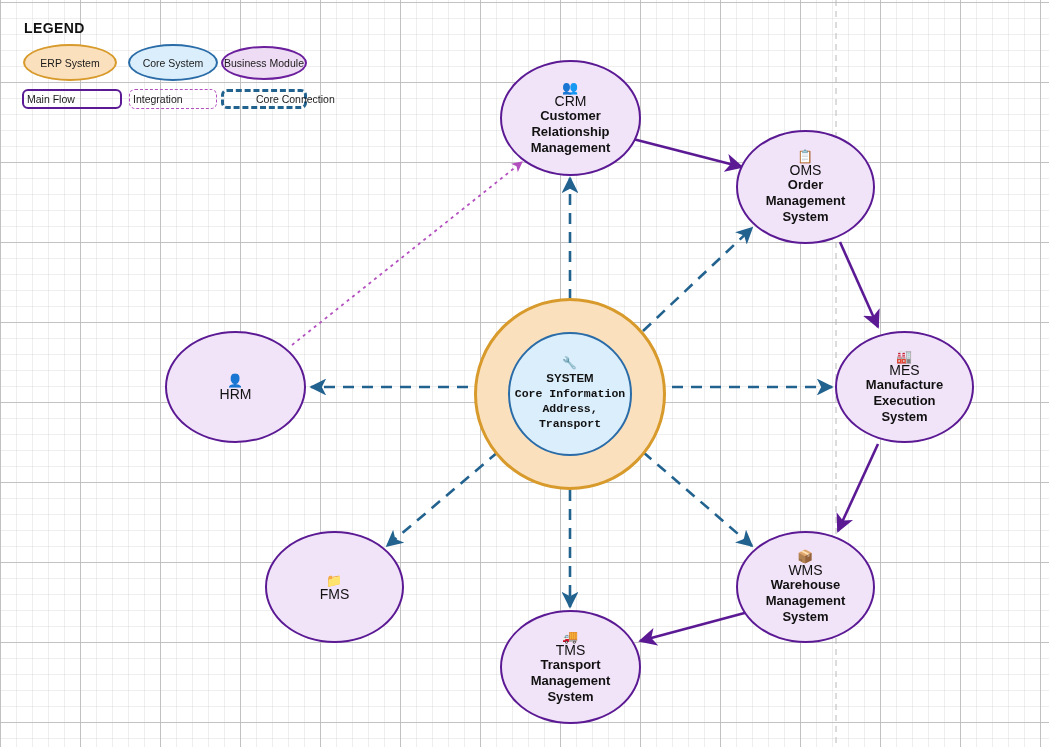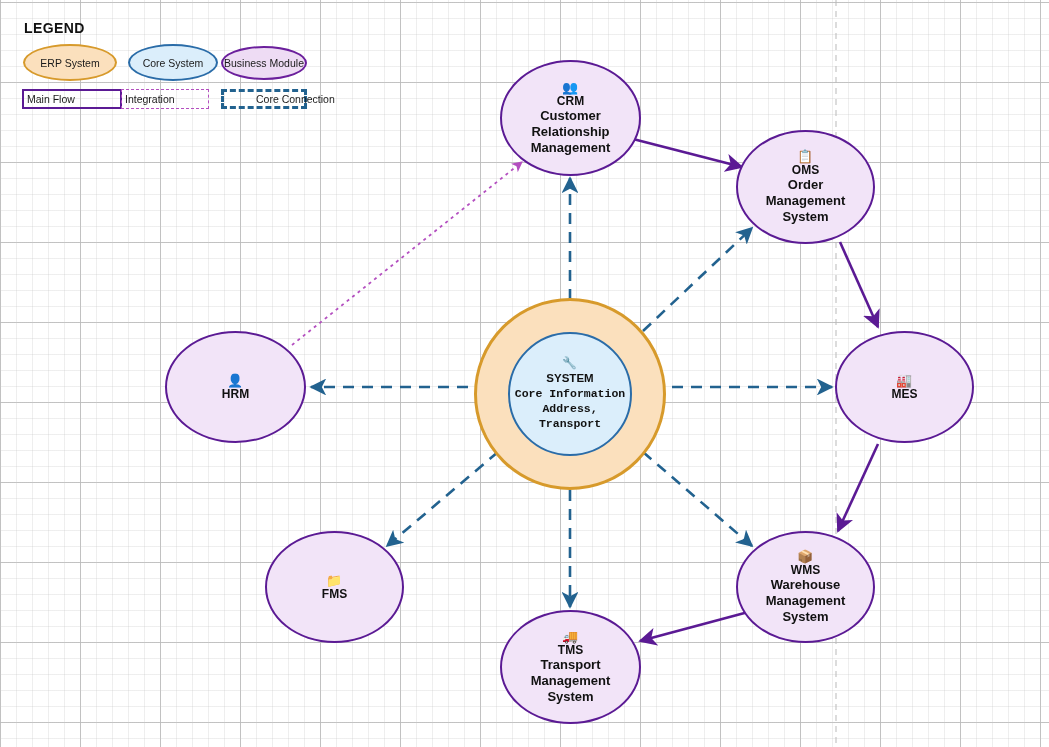--- a/index.html
+++ b/index.html
@@ -70,23 +70,24 @@
   .leg-box {
     position: absolute;
     box-sizing: border-box;
     height: 20px;
     display: flex;
     align-items: center;
     padding-left: 3px;
     font-size: 10.5px;
     color: #1a1a1a;
     white-space: nowrap;
+    border-radius: 6px;
   }
   #leg-main   { left: 4px;   top: 0; width: 100px; border: 2px solid #5b1a94; }
-  #leg-integ  { left: 103px; top: 0; width: 88px;  border: 1.5px dashed #b44fc0; }
+  #leg-integ  { left: 111px; top: 0; width: 88px;  border: 1.5px dashed #b44fc0; }
   #leg-coreconn { left: 203px; top: 0; width: 86px; border: 3px dashed #22628f; padding-left: 32px; }
 
   
   .node {
     position: absolute;
     border-radius: 50%;
     box-sizing: border-box;
     display: flex;
     flex-direction: column;
     align-items: center;
@@ -95,22 +96,22 @@
     background: #f2e4f8;
     border: 2.5px solid #5b1a94;
     color: #111111;
   }
   .node .nicon {
     font-size: 13px;
     line-height: 13px;
     margin-bottom: 1px;
   }
   .node .ncode {
-    font-size: 12px;
-    font-weight: bold;
+    font-size: 14px;
+    font-weight: normal;
     line-height: 13px;
   }
   .node .nname {
     font-size: 13px;
     font-weight: bold;
     line-height: 16px;
     padding: 0 12px;
   }
 
   
@@ -222,20 +223,21 @@
 
   <div class="node" style="left:736px; top:130px; width:139px; height:114px;">
     <span class="nicon">📋</span>
     <span class="ncode">OMS</span>
     <span class="nname">Order Management System</span>
   </div>
 
   <div class="node" style="left:835px; top:331px; width:139px; height:112px;">
     <span class="nicon">🏭</span>
     <span class="ncode">MES</span>
+    <span class="nname">Manufacture Execution System</span>
   </div>
 
   <div class="node" style="left:736px; top:531px; width:139px; height:112px;">
     <span class="nicon">📦</span>
     <span class="ncode">WMS</span>
     <span class="nname">Warehouse Management System</span>
   </div>
 
   <div class="node" style="left:500px; top:610px; width:141px; height:114px;">
     <span class="nicon">🚚</span>

